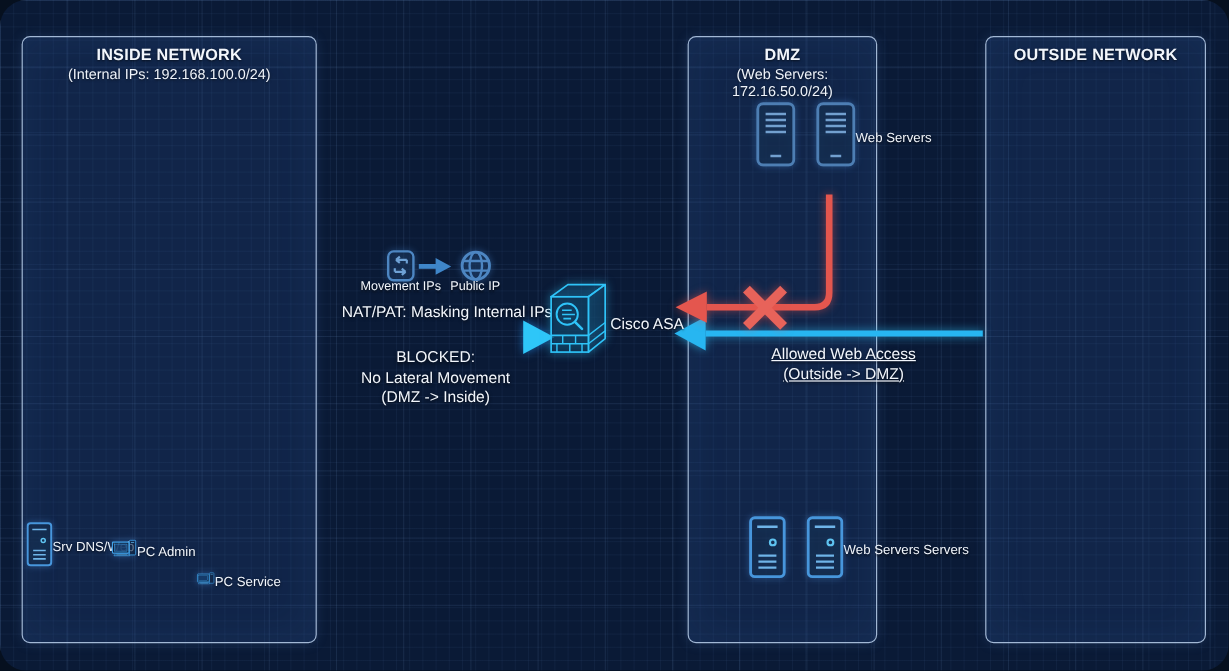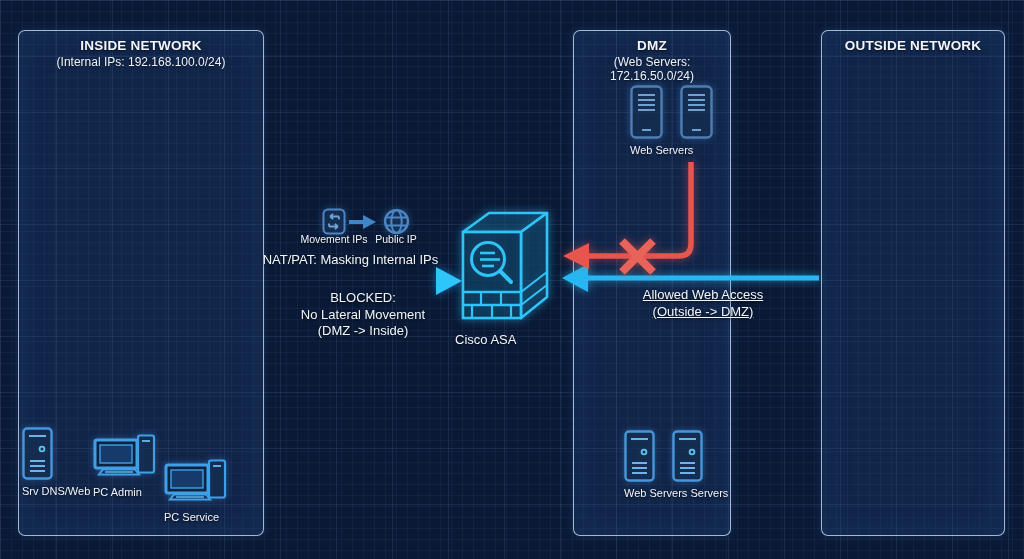--- a/index.html
+++ b/index.html
@@ -6,39 +6,40 @@
   .canvas{
     position:relative;width:1024px;height:559px;overflow:hidden;
     font-family:"Liberation Sans",sans-serif;color:#f2f6fc;
     background-color:#0a1a36;
     background-image:
       linear-gradient(rgba(130,170,225,0.12) 1px, transparent 1px),
       linear-gradient(90deg, rgba(130,170,225,0.12) 1px, transparent 1px),
       linear-gradient(rgba(105,145,205,0.07) 1px, transparent 1px),
       linear-gradient(90deg, rgba(105,145,205,0.07) 1px, transparent 1px);
     background-size:56px 56px,56px 56px,11px 11px,11px 11px;
+    border-radius:22px;
   }
   .panel{
     position:absolute;border:1.5px solid rgba(188,210,238,0.85);
     border-radius:7px;background:rgba(58,102,172,0.16);
     box-shadow:0 0 10px rgba(90,140,210,0.18), inset 0 0 35px rgba(70,120,200,0.10);
     text-align:center;padding-top:7px;box-sizing:border-box;
   }
   .panel-title{font-size:13.5px;font-weight:bold;letter-spacing:.2px;text-shadow:0 1px 2px rgba(0,0,0,.6);}
   .panel-subtitle{font-size:12px;margin-top:2px;color:#eef3fa;text-shadow:0 1px 2px rgba(0,0,0,.6);}
   #panel-inside{left:18px;top:30px;width:246px;height:506px;}
   #panel-dmz{left:573px;top:30px;width:158px;height:506px;}
   #panel-outside{left:821px;top:30px;width:184px;height:506px;}
   .overlay{position:absolute;left:0;top:0;width:1024px;height:559px;pointer-events:none;}
-  .device{position:absolute;display:flex;flex-direction:column;align-items:flex-start;}
+  .device{position:absolute;display:flex;flex-direction:row;align-items:center;}
   .device-row{display:flex;gap:17px;align-items:flex-end;}
   .device-label{font-size:11px;margin-top:5px;color:#f2f6fc;text-shadow:0 1px 2px rgba(0,0,0,.7);white-space:nowrap;}
   .caption{position:absolute;text-align:center;font-size:13px;line-height:16.5px;text-shadow:0 1px 3px rgba(0,0,0,.75);}
   .caption span{display:block;}
-  #nat-caption{left:248px;top:252px;width:205px;}
+  #nat-caption{left:270px;top:252px;width:205px;}
   #blocked-caption{left:272px;top:290px;width:182px;}
   #allowed-caption{left:612px;top:287px;width:182px;text-decoration:underline;}
   .mini-label{position:absolute;font-size:10.5px;text-align:center;text-shadow:0 1px 2px rgba(0,0,0,.7);white-space:nowrap;}
   .glow-cyan{filter:drop-shadow(0 0 4px rgba(47,193,247,0.65));}
   .glow-blue{filter:drop-shadow(0 0 4px rgba(35,140,235,0.65));}
   .glow-red{filter:drop-shadow(0 0 4px rgba(232,84,74,0.55));}
   .glow-soft{filter:drop-shadow(0 0 3px rgba(80,150,230,0.45));}
 </style>
 </head>
 <body>

